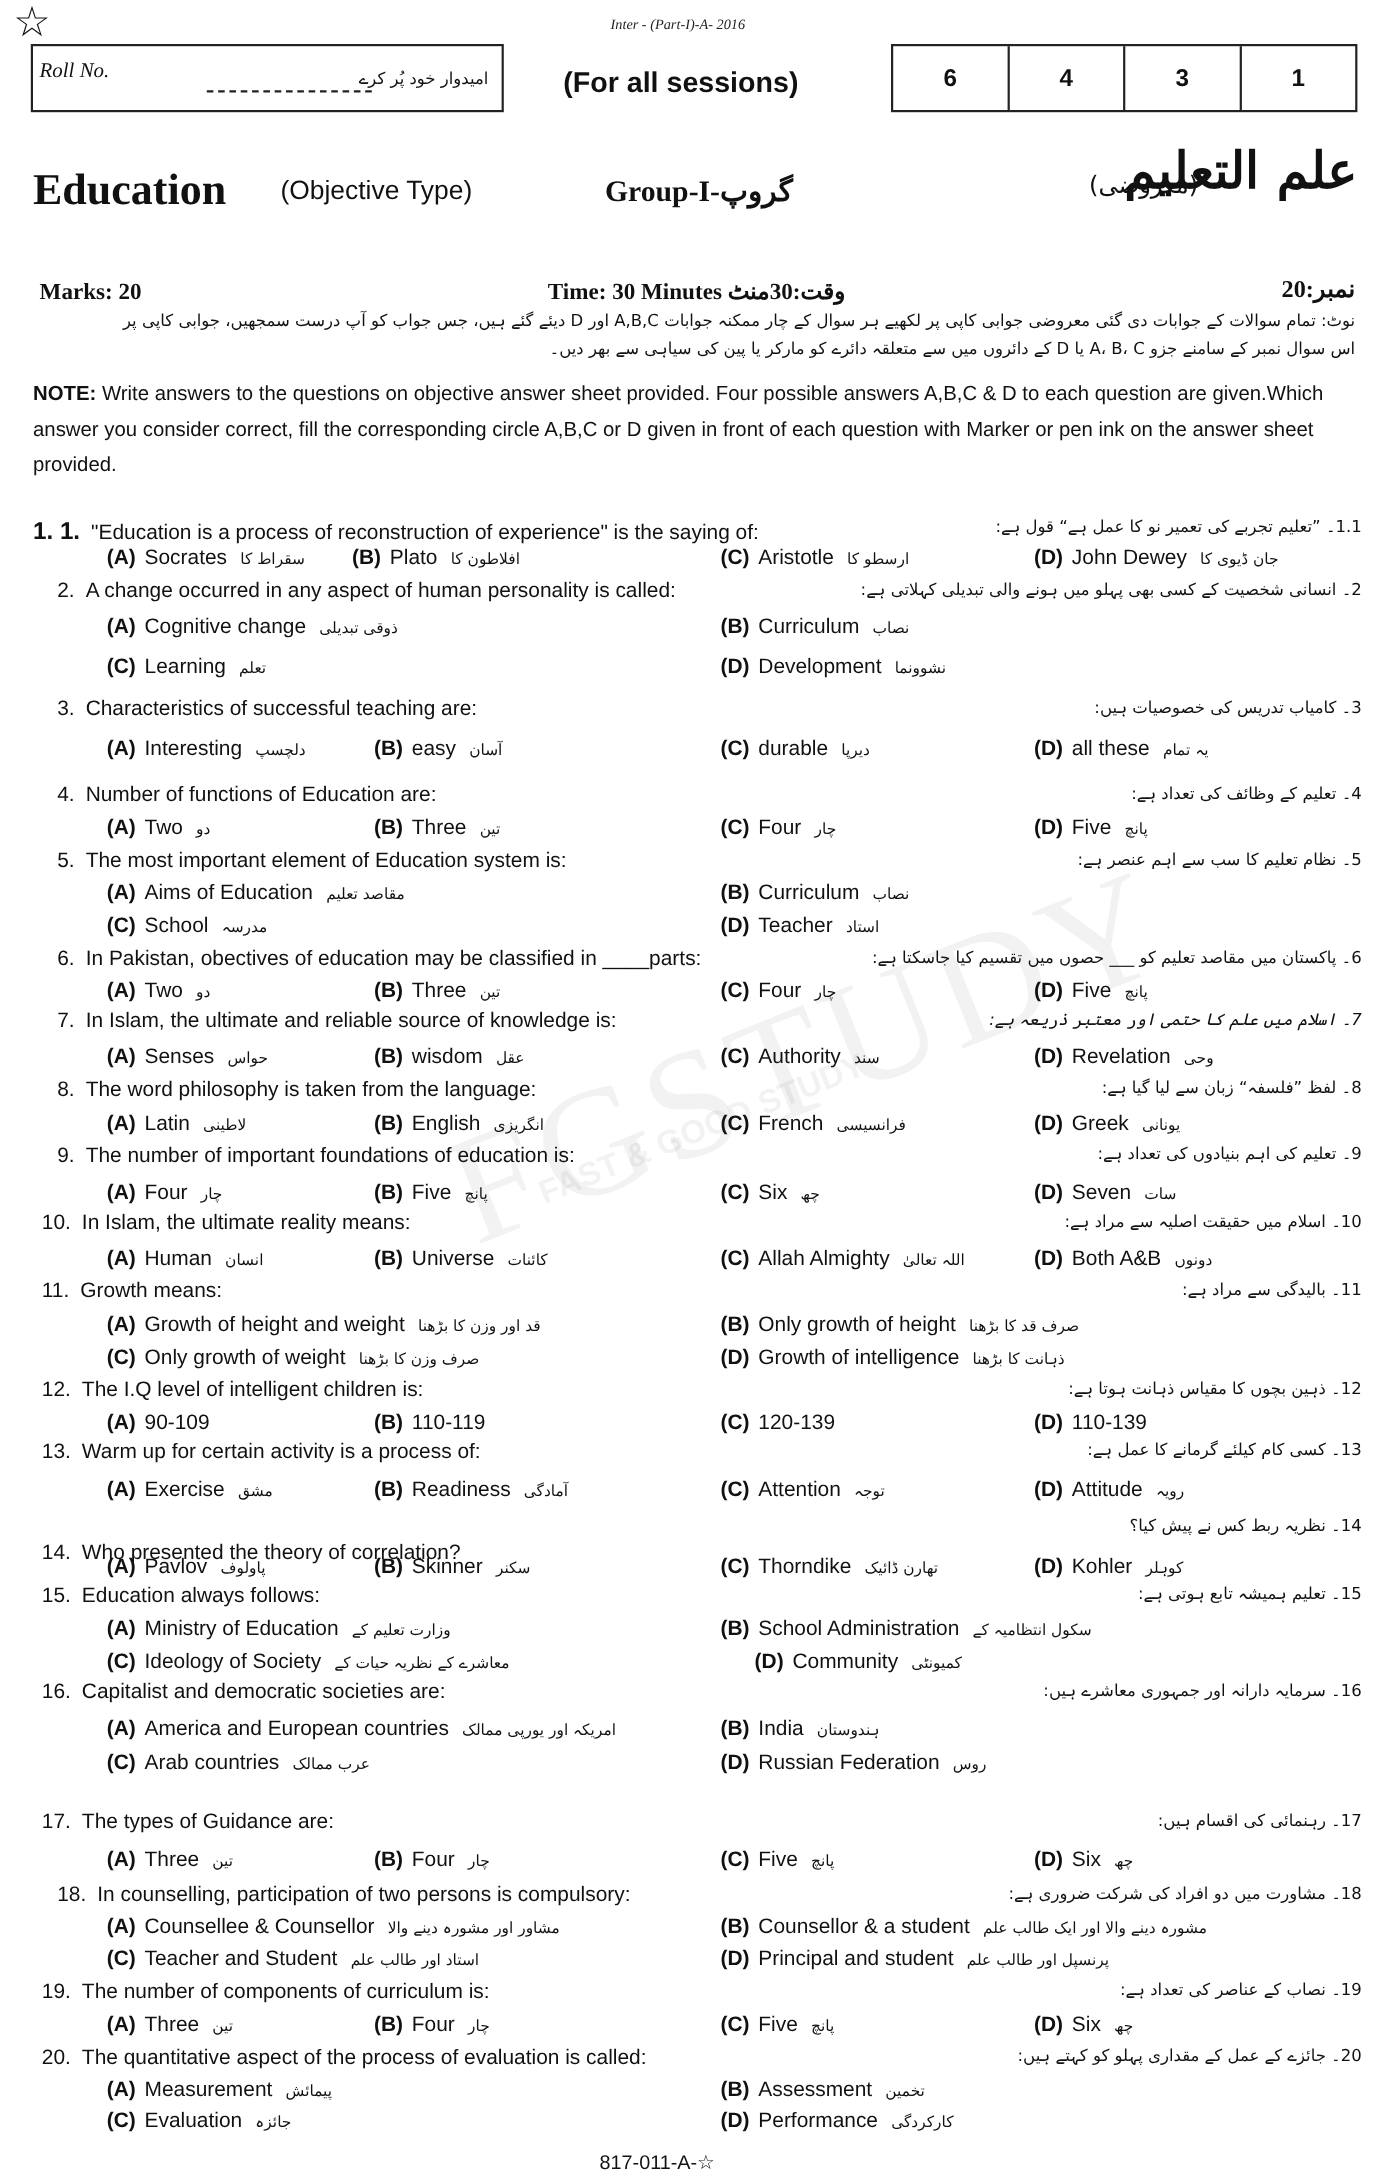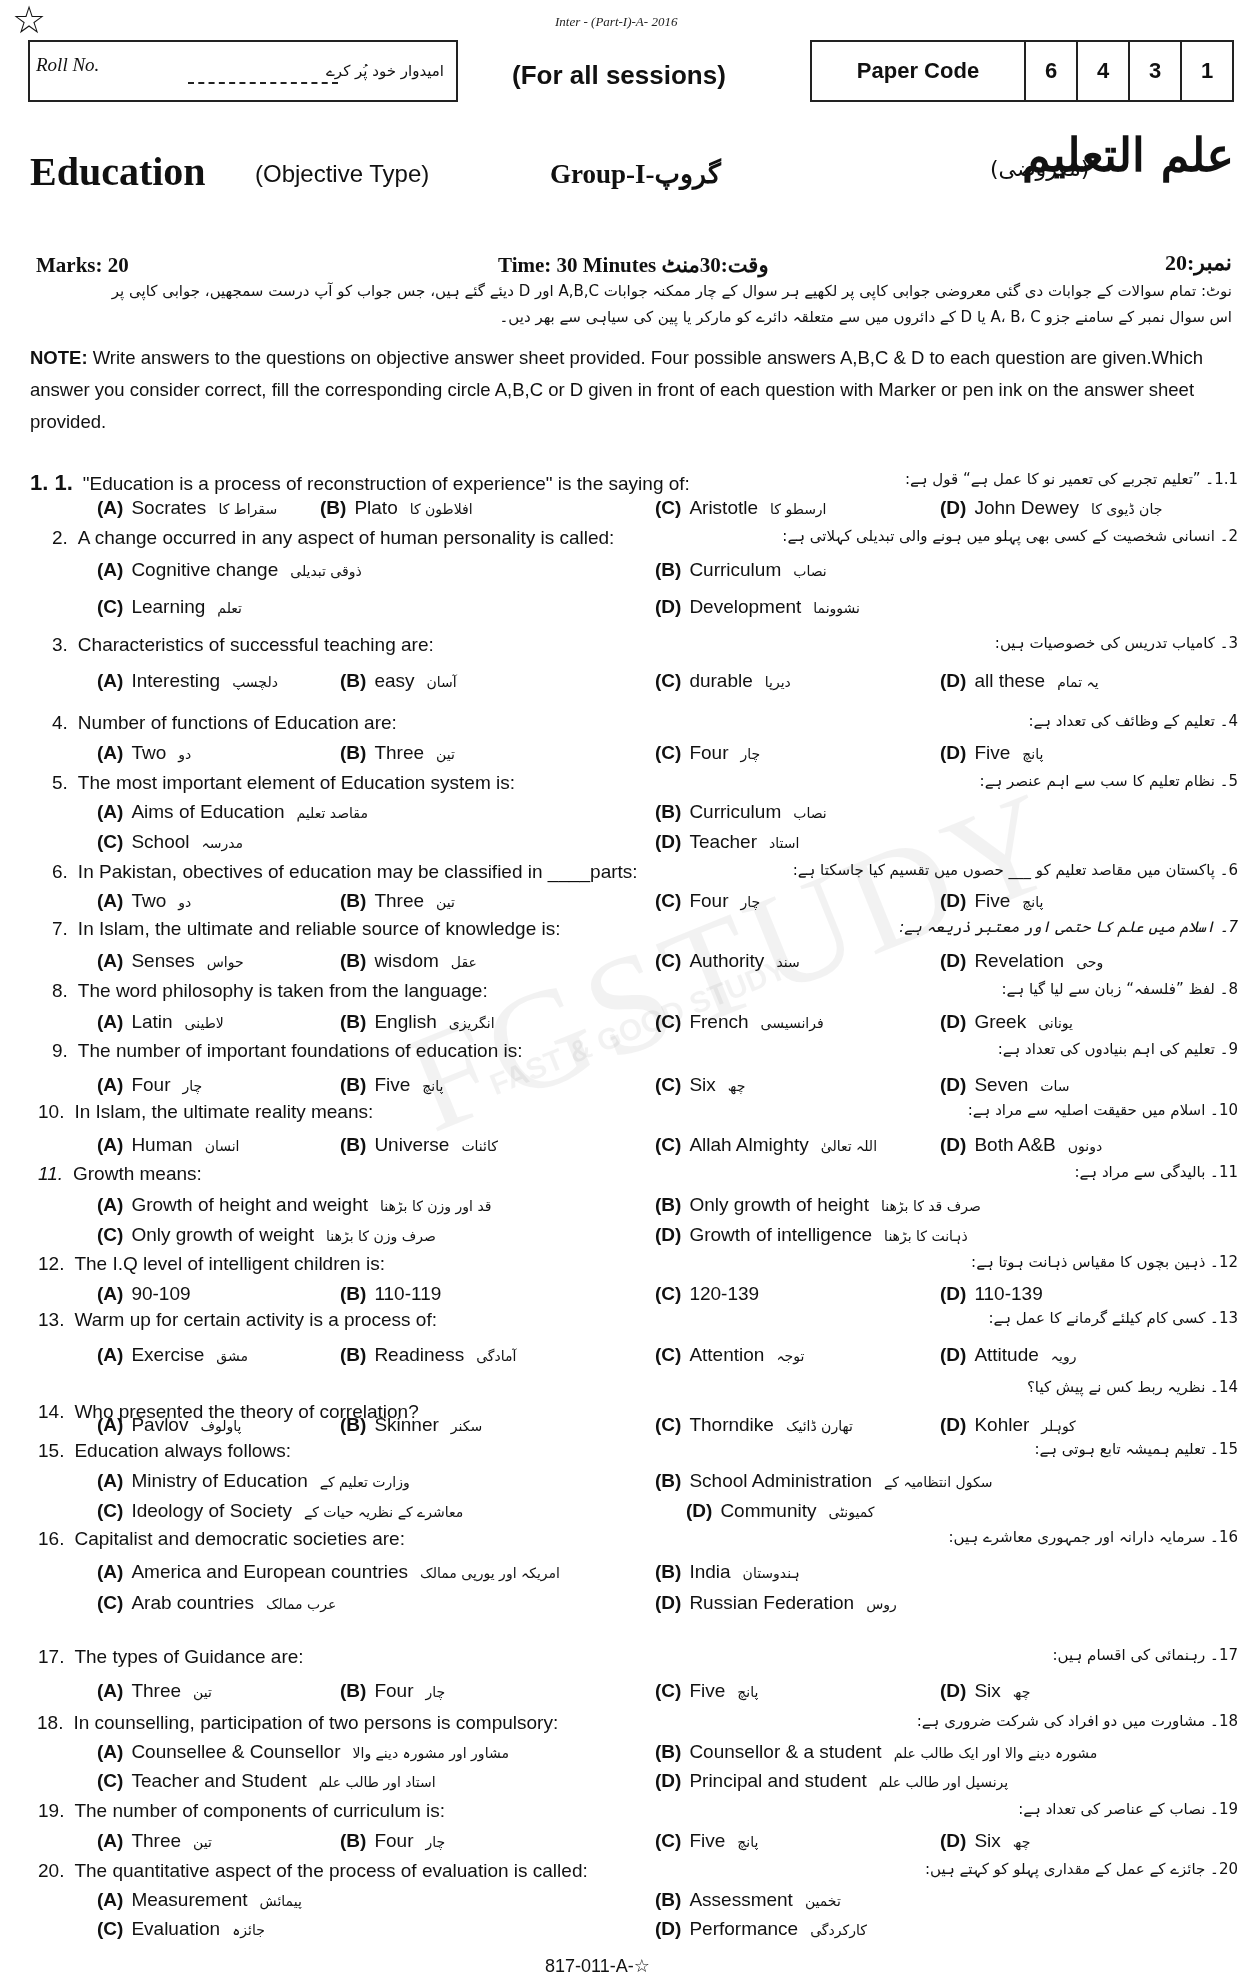--- a/index.html
+++ b/index.html
@@ -45,21 +45,20 @@
 
 <div class="rollbox">
   <span class="lbl">Roll No.</span>
   <span class="blank"></span>
   <span class="urdu">امیدوار خود پُر کرے</span>
 </div>
 
 <div class="sessions">(For all sessions)</div>
 
 <div class="codebox">
-  <div class="cl">Paper Code</div>
   <div class="d">6</div>
   <div class="d">4</div>
   <div class="d">3</div>
   <div class="d">1</div>
 </div>
 
 <div class="subject">Education</div>
 <div class="objtype">(Objective Type)</div>
 <div class="group">Group-I-گروپ</div>
 <div class="urdu-sub">(معروضی)</div>
@@ -134,21 +133,21 @@
     <div class="opt" style="left: 97px; top: 1074px;"><span class="l">(A)</span><span style="margin-left: 8px;">Four</span><span class="u">چار</span></div>
     <div class="opt" style="left: 340px; top: 1074px;"><span class="l">(B)</span><span style="margin-left: 8px;">Five</span><span class="u">پانچ</span></div>
     <div class="opt" style="left: 655px; top: 1074px;"><span class="l">(C)</span><span style="margin-left: 8px;">Six</span><span class="u">چھ</span></div>
     <div class="opt" style="left: 940px; top: 1074px;"><span class="l">(D)</span><span style="margin-left: 8px;">Seven</span><span class="u">سات</span></div>
     <div class="q" style="left: 38px; top: 1101px;"><span class="qnum" style="margin-right: 10px;">10.</span><span>In Islam, the ultimate reality means:</span></div>
     <div class="urq" style="top: 1101px;">10۔ اسلام میں حقیقت اصلیہ سے مراد ہے:</div>
     <div class="opt" style="left: 97px; top: 1134px;"><span class="l">(A)</span><span style="margin-left: 8px;">Human</span><span class="u">انسان</span></div>
     <div class="opt" style="left: 340px; top: 1134px;"><span class="l">(B)</span><span style="margin-left: 8px;">Universe</span><span class="u">کائنات</span></div>
     <div class="opt" style="left: 655px; top: 1134px;"><span class="l">(C)</span><span style="margin-left: 8px;">Allah Almighty</span><span class="u">اللہ تعالیٰ</span></div>
     <div class="opt" style="left: 940px; top: 1134px;"><span class="l">(D)</span><span style="margin-left: 8px;">Both A&amp;B</span><span class="u">دونوں</span></div>
-    <div class="q" style="left: 38px; top: 1163px;"><span class="qnum" style="margin-right: 10px; font-style: italic;">11.</span><span>Growth means:</span></div>
+    <div class="q" style="left: 38px; top: 1163px;"><span class="qnum" style="margin-right: 10px;">11.</span><span>Growth means:</span></div>
     <div class="urq" style="top: 1163px;">11۔ بالیدگی سے مراد ہے:</div>
     <div class="opt" style="left: 97px; top: 1194px;"><span class="l">(A)</span><span style="margin-left: 8px;">Growth of height and weight</span><span class="u">قد اور وزن کا بڑھنا</span></div>
     <div class="opt" style="left: 655px; top: 1194px;"><span class="l">(B)</span><span style="margin-left: 8px;">Only growth of height</span><span class="u">صرف قد کا بڑھنا</span></div>
     <div class="opt" style="left: 97px; top: 1224px;"><span class="l">(C)</span><span style="margin-left: 8px;">Only growth of weight</span><span class="u">صرف وزن کا بڑھنا</span></div>
     <div class="opt" style="left: 655px; top: 1224px;"><span class="l">(D)</span><span style="margin-left: 8px;">Growth of intelligence</span><span class="u">ذہانت کا بڑھنا</span></div>
     <div class="q" style="left: 38px; top: 1253px;"><span class="qnum" style="margin-right: 10px;">12.</span><span>The I.Q level of intelligent children is:</span></div>
     <div class="urq" style="top: 1253px;">12۔ ذہین بچوں کا مقیاس ذہانت ہوتا ہے:</div>
     <div class="opt" style="left: 97px; top: 1283px;"><span class="l">(A)</span><span style="margin-left: 8px;">90-109</span><span class="u"></span></div>
     <div class="opt" style="left: 340px; top: 1283px;"><span class="l">(B)</span><span style="margin-left: 8px;">110-119</span><span class="u"></span></div>
     <div class="opt" style="left: 655px; top: 1283px;"><span class="l">(C)</span><span style="margin-left: 8px;">120-139</span><span class="u"></span></div>
@@ -176,21 +175,21 @@
     <div class="opt" style="left: 97px; top: 1561px;"><span class="l">(A)</span><span style="margin-left: 8px;">America and European countries</span><span class="u">امریکہ اور یورپی ممالک</span></div>
     <div class="opt" style="left: 655px; top: 1561px;"><span class="l">(B)</span><span style="margin-left: 8px;">India</span><span class="u">ہندوستان</span></div>
     <div class="opt" style="left: 97px; top: 1592px;"><span class="l">(C)</span><span style="margin-left: 8px;">Arab countries</span><span class="u">عرب ممالک</span></div>
     <div class="opt" style="left: 655px; top: 1592px;"><span class="l">(D)</span><span style="margin-left: 8px;">Russian Federation</span><span class="u">روس</span></div>
     <div class="q" style="left: 38px; top: 1646px;"><span class="qnum" style="margin-right: 10px;">17.</span><span>The types of Guidance are:</span></div>
     <div class="urq" style="top: 1646px;">17۔ رہنمائی کی اقسام ہیں:</div>
     <div class="opt" style="left: 97px; top: 1680px;"><span class="l">(A)</span><span style="margin-left: 8px;">Three</span><span class="u">تین</span></div>
     <div class="opt" style="left: 340px; top: 1680px;"><span class="l">(B)</span><span style="margin-left: 8px;">Four</span><span class="u">چار</span></div>
     <div class="opt" style="left: 655px; top: 1680px;"><span class="l">(C)</span><span style="margin-left: 8px;">Five</span><span class="u">پانچ</span></div>
     <div class="opt" style="left: 940px; top: 1680px;"><span class="l">(D)</span><span style="margin-left: 8px;">Six</span><span class="u">چھ</span></div>
-    <div class="q" style="left: 37px; top: 1712px;"><span class="qnum" style="margin-right: 10px;">18.</span><span>In counselling, participation of two persons is compulsory:</span></div>
+    <div class="q" style="left: 52px; top: 1712px;"><span class="qnum" style="margin-right: 10px;">18.</span><span>In counselling, participation of two persons is compulsory:</span></div>
     <div class="urq" style="top: 1712px;">18۔ مشاورت میں دو افراد کی شرکت ضروری ہے:</div>
     <div class="opt" style="left: 97px; top: 1741px;"><span class="l">(A)</span><span style="margin-left: 8px;">Counsellee &amp; Counsellor</span><span class="u">مشاور اور مشورہ دینے والا</span></div>
     <div class="opt" style="left: 655px; top: 1741px;"><span class="l">(B)</span><span style="margin-left: 8px;">Counsellor &amp; a student</span><span class="u">مشورہ دینے والا اور ایک طالب علم</span></div>
     <div class="opt" style="left: 97px; top: 1770px;"><span class="l">(C)</span><span style="margin-left: 8px;">Teacher and Student</span><span class="u">استاد اور طالب علم</span></div>
     <div class="opt" style="left: 655px; top: 1770px;"><span class="l">(D)</span><span style="margin-left: 8px;">Principal and student</span><span class="u">پرنسپل اور طالب علم</span></div>
     <div class="q" style="left: 38px; top: 1800px;"><span class="qnum" style="margin-right: 10px;">19.</span><span>The number of components of curriculum is:</span></div>
     <div class="urq" style="top: 1800px;">19۔ نصاب کے عناصر کی تعداد ہے:</div>
     <div class="opt" style="left: 97px; top: 1830px;"><span class="l">(A)</span><span style="margin-left: 8px;">Three</span><span class="u">تین</span></div>
     <div class="opt" style="left: 340px; top: 1830px;"><span class="l">(B)</span><span style="margin-left: 8px;">Four</span><span class="u">چار</span></div>
     <div class="opt" style="left: 655px; top: 1830px;"><span class="l">(C)</span><span style="margin-left: 8px;">Five</span><span class="u">پانچ</span></div>

